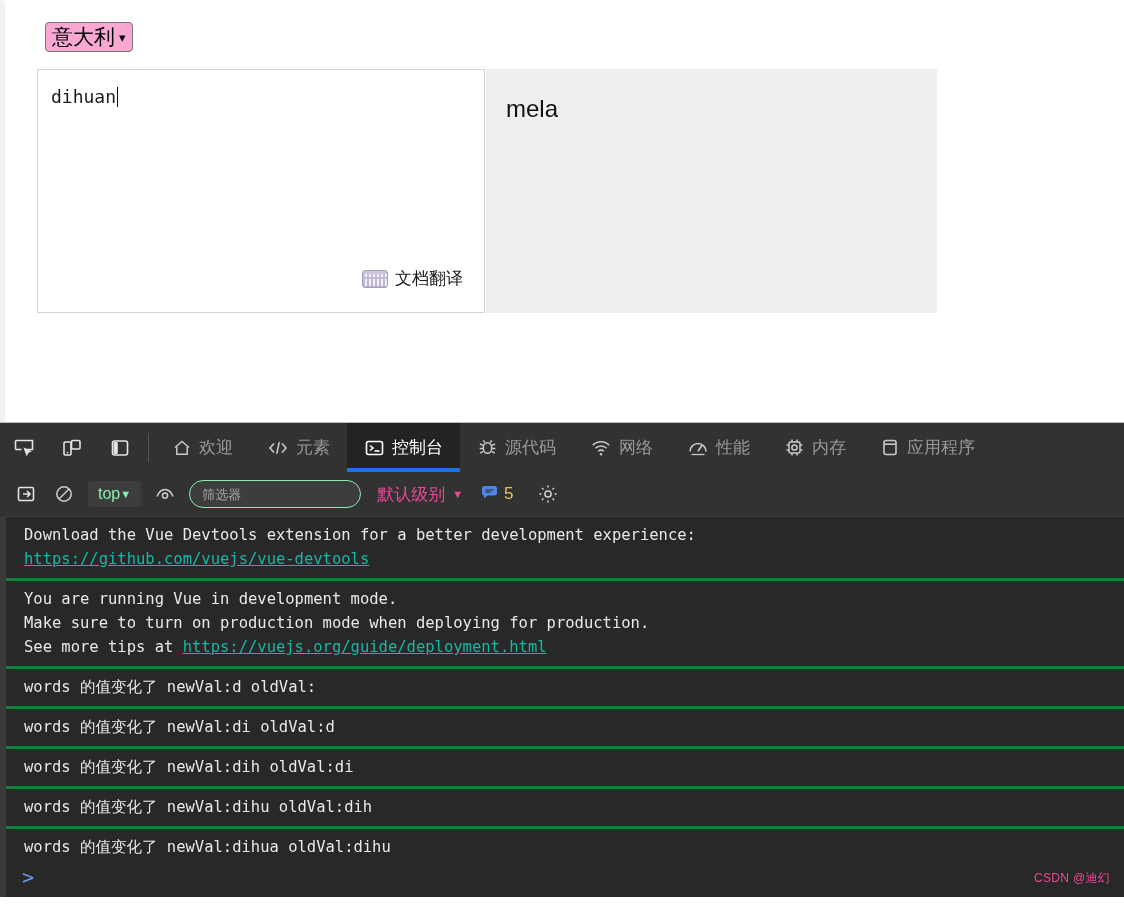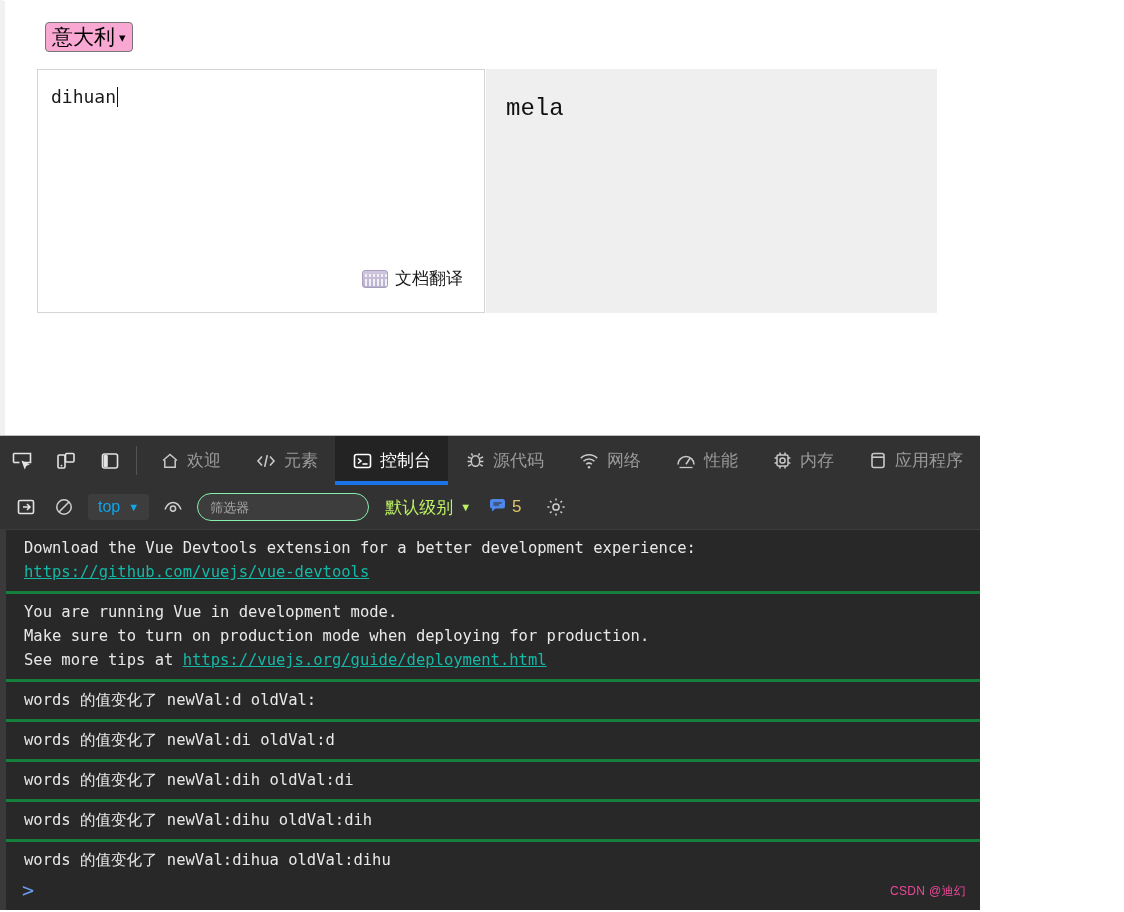--- a/index.html
+++ b/index.html
@@ -154,31 +154,31 @@
     margin-left: 1px;
     position: relative;
   }
   #output-text {
     position: absolute;
     left: 20px;
     top: 24px;
     right: 16px;
     font-size: 24px;
     color: #111111;
-    font-family: Liberation Mono, monospace;
+    font-family: Liberation Sans, sans-serif;
     line-height: 1.3;
     word-break: break-word;
   }
 
   
   #devtools {
     position: absolute;
     left: 0;
-    top: 435px;
-    width: 980px;
+    top: 422px;
+    width: 1124px;
     height: 475px;
     background: #282828;
     border-top: 1px solid #bcbcbc;
     box-sizing: border-box;
     overflow: hidden;
   }
 
   
   #dt-tabbar {
     height: 49px;
@@ -239,25 +239,24 @@
     width: 28px;
     height: 28px;
     display: flex;
     align-items: center;
     justify-content: center;
     cursor: pointer;
   }
   #ctx-select {
     display: flex;
     align-items: center;
-    gap: 8px;
     background: #3d3d3d;
     border-radius: 3px;
     padding: 4px 10px;
-    color: #0ea5e9;
+    color: #86efac;
     font-size: 16px;
     font-family: "Liberation Sans", sans-serif;
     cursor: pointer;
   }
   #ctx-select .caret {
     font-size: 11px;
   }
   #filter-input {
     width: 172px;
     height: 28px;
@@ -269,21 +268,21 @@
     font-family: "Liberation Sans", sans-serif;
     padding: 0 12px;
     box-sizing: border-box;
     outline: none;
   }
   #filter-input::placeholder { color: #a8a8a8; }
   #level-select {
     display: flex;
     align-items: center;
     gap: 7px;
-    color: #bef264;
+    color: #ec4899;
     font-size: 17px;
     font-family: "Liberation Sans", sans-serif;
     cursor: pointer;
     margin-left: 6px;
     justify-content: flex-end;
   }
   #level-select .caret { font-size: 11px; }
   #msg-count {
     display: flex;
     align-items: center;

